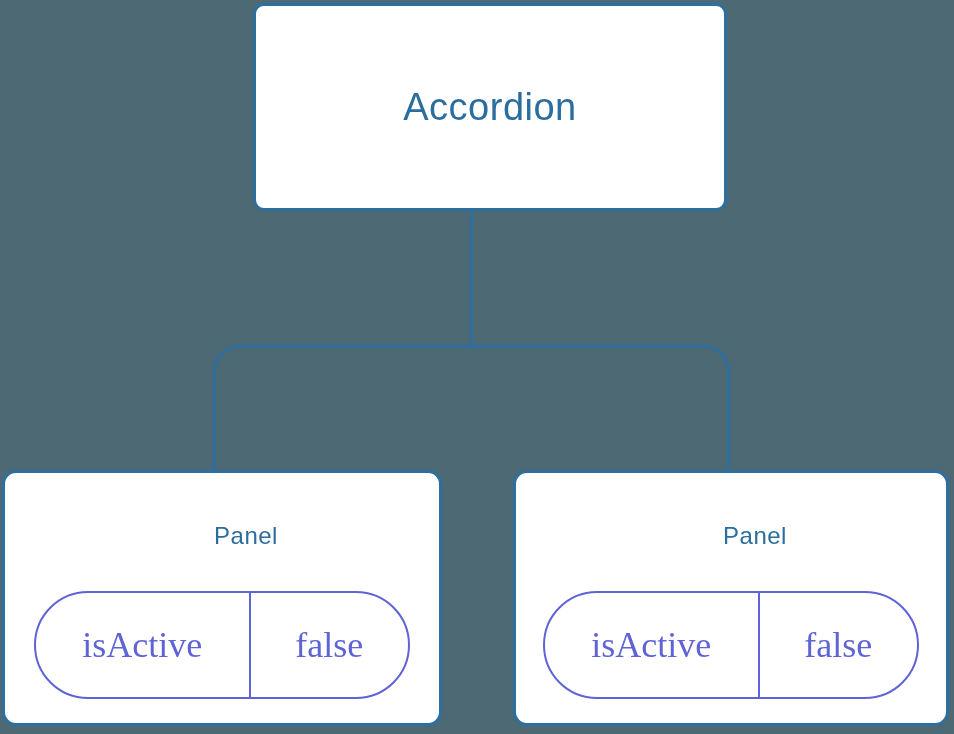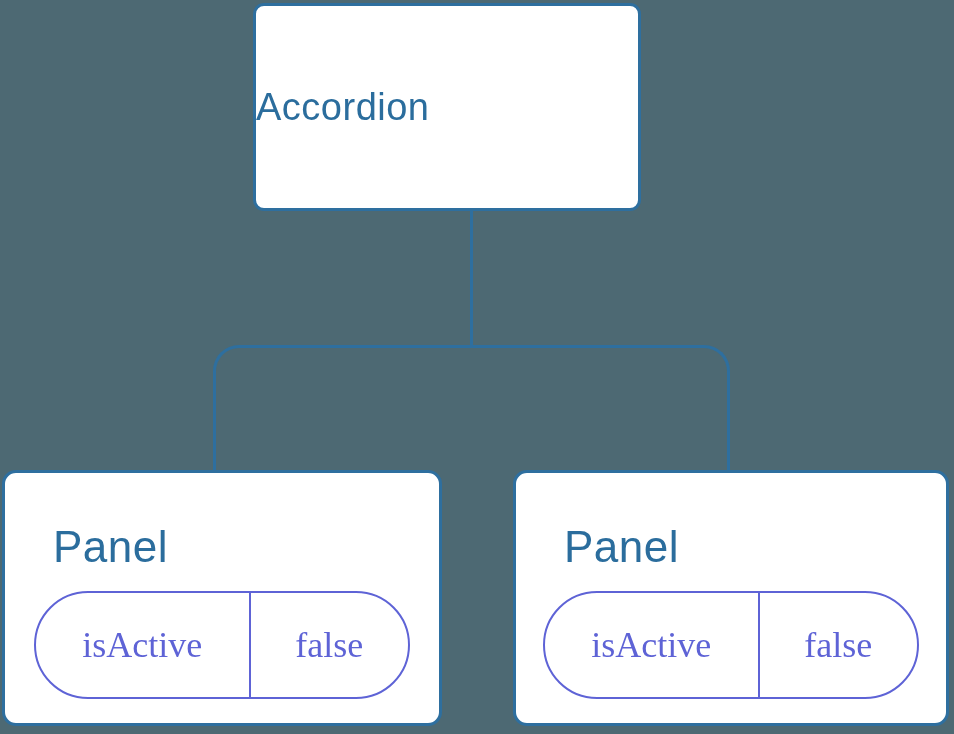--- a/index.html
+++ b/index.html
@@ -27,23 +27,23 @@
   }
   .node-label {
     color: var(--node-text);
     font-weight: 500;
     letter-spacing: 0.5px;
     white-space: nowrap;
   }
   
   .root-node {
     left: 253px; top: 3px;
-    width: 388px; height: 208px;
+    width: 474px; height: 208px;
     border-radius: 11px;
-    display: flex; align-items: center; 
+    display: flex; align-items: center; justify-content: center;
   }
   .root-node .node-label { font-size: 38px; }
   
   .stem {
     position: absolute;
     left: 470px; top: 211px;
     width: 3px; height: 136px;
     background: var(--line);
   }
   .bracket {
@@ -60,22 +60,22 @@
     top: 470px;
     height: 256px;
     border-radius: 14px;
   }
   .panel-left  { left: 2px;   width: 440px; }
   .panel-right { left: 513px; width: 436px; }
   .panel .node-label {
     position: absolute;
     top: 49px; left: 0;
     width: 100%;
-    text-align: left;
-    font-size: 44px;
+    text-align: center;
+    font-size: 24px;
     padding-left: 48px;
   }
   .state-pill {
     position: absolute;
     top: 118px; left: 50%;
     transform: translateX(-50%);
     width: 376px; height: 108px;
     border: 2.5px solid var(--accent);
     border-radius: 60px;
     display: flex;

